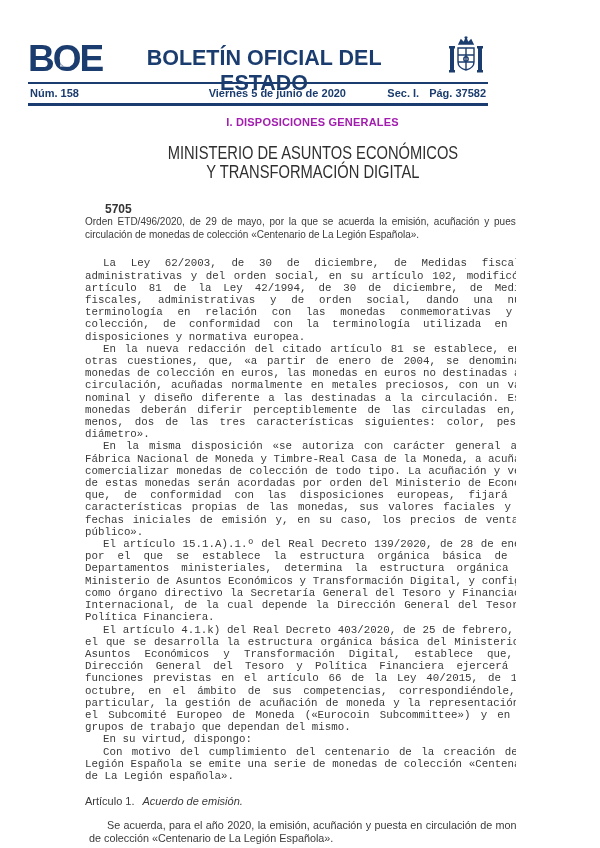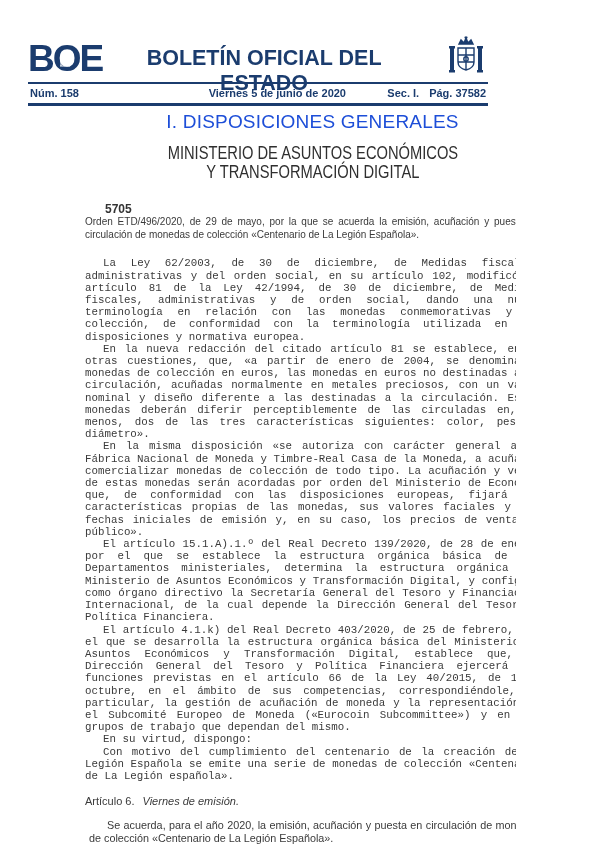--- a/index.html
+++ b/index.html
@@ -47,21 +47,21 @@
   .info-date{flex:1;text-align:right;}
   .info-right{width:140px;text-align:right;}
   .info-right .sep{display:inline-block;width:10px;}
   
   .content{
     position:absolute;top:112px;left:85px;width:455px;
     font-size:10.8px;line-height:12.2px;text-align:justify;
   }
   .section-heading{
     margin:4px 0 0 0;text-align:center;
-    font-size:19px;font-weight:normal;color:#1d4ed8;
+    font-size:11px;font-weight:bold;color:#a21caf;
     letter-spacing:.2px;
   }
   .ministry-heading{
     margin:16px 0 0 0;text-align:center;
     font-weight:normal;color:#2f2f2f;
     font-size:17.5px;line-height:19px;
   }
   .ministry-heading .cond{
     display:inline-block;transform:scaleX(.84);transform-origin:center;
     white-space:nowrap;
@@ -158,21 +158,21 @@
       <p>La Ley 62/2003, de 30 de diciembre, de Medidas fiscales, administrativas y del orden social, en su artículo 102, modificó el artículo 81 de la Ley 42/1994, de 30 de diciembre, de Medidas fiscales, administrativas y de orden social, dando una nueva terminología en relación con las monedas conmemorativas y de colección, de conformidad con la terminología utilizada en las disposiciones y normativa europea.</p>
       <p>En la nueva redacción del citado artículo 81 se establece, entre otras cuestiones, que, «a partir de enero de 2004, se denominarán monedas de colección en euros, las monedas en euros no destinadas a la circulación, acuñadas normalmente en metales preciosos, con un valor nominal y diseño diferente a las destinadas a la circulación. Estas monedas deberán diferir perceptiblemente de las circuladas en, al menos, dos de las tres características siguientes: color, peso y diámetro».</p>
       <p>En la misma disposición «se autoriza con carácter general a la Fábrica Nacional de Moneda y Timbre-Real Casa de la Moneda, a acuñar y comercializar monedas de colección de todo tipo. La acuñación y venta de estas monedas serán acordadas por orden del Ministerio de Economía que, de conformidad con las disposiciones europeas, fijará las características propias de las monedas, sus valores faciales y las fechas iniciales de emisión y, en su caso, los precios de venta al público».</p>
       <p>El artículo 15.1.A).1.º del Real Decreto 139/2020, de 28 de enero, por el que se establece la estructura orgánica básica de los Departamentos ministeriales, determina la estructura orgánica del Ministerio de Asuntos Económicos y Transformación Digital, y configura como órgano directivo la Secretaría General del Tesoro y Financiación Internacional, de la cual depende la Dirección General del Tesoro y Política Financiera.</p>
       <p>El artículo 4.1.k) del Real Decreto 403/2020, de 25 de febrero, por el que se desarrolla la estructura orgánica básica del Ministerio de Asuntos Económicos y Transformación Digital, establece que, la Dirección General del Tesoro y Política Financiera ejercerá las funciones previstas en el artículo 66 de la Ley 40/2015, de 1 de octubre, en el ámbito de sus competencias, correspondiéndole, en particular, la gestión de acuñación de moneda y la representación en el Subcomité Europeo de Moneda («Eurocoin Subcommittee») y en los grupos de trabajo que dependan del mismo.</p>
       <p>En su virtud, dispongo:</p>
       <p>Con motivo del cumplimiento del centenario de la creación de la Legión Española se emite una serie de monedas de colección «Centenario de La Legión española».</p>
     </div>
 
     <div class="article-heading">
-      <span>Artículo 6.</span><span class="art-title">Viernes de emisión.</span>
+      <span>Artículo 1.</span><span class="art-title">Acuerdo de emisión.</span>
     </div>
 
     <p class="article-body">Se acuerda, para el año 2020, la emisión, acuñación y puesta en circulación de monedas de colección «Centenario de La Legión Española».</p>
 
   </div>
 
   <div class="vertical-note">
     <div>cve: BOE-A-2020-5705</div>
     <div>Verificable en https://www.boe.es</div>
   </div>

